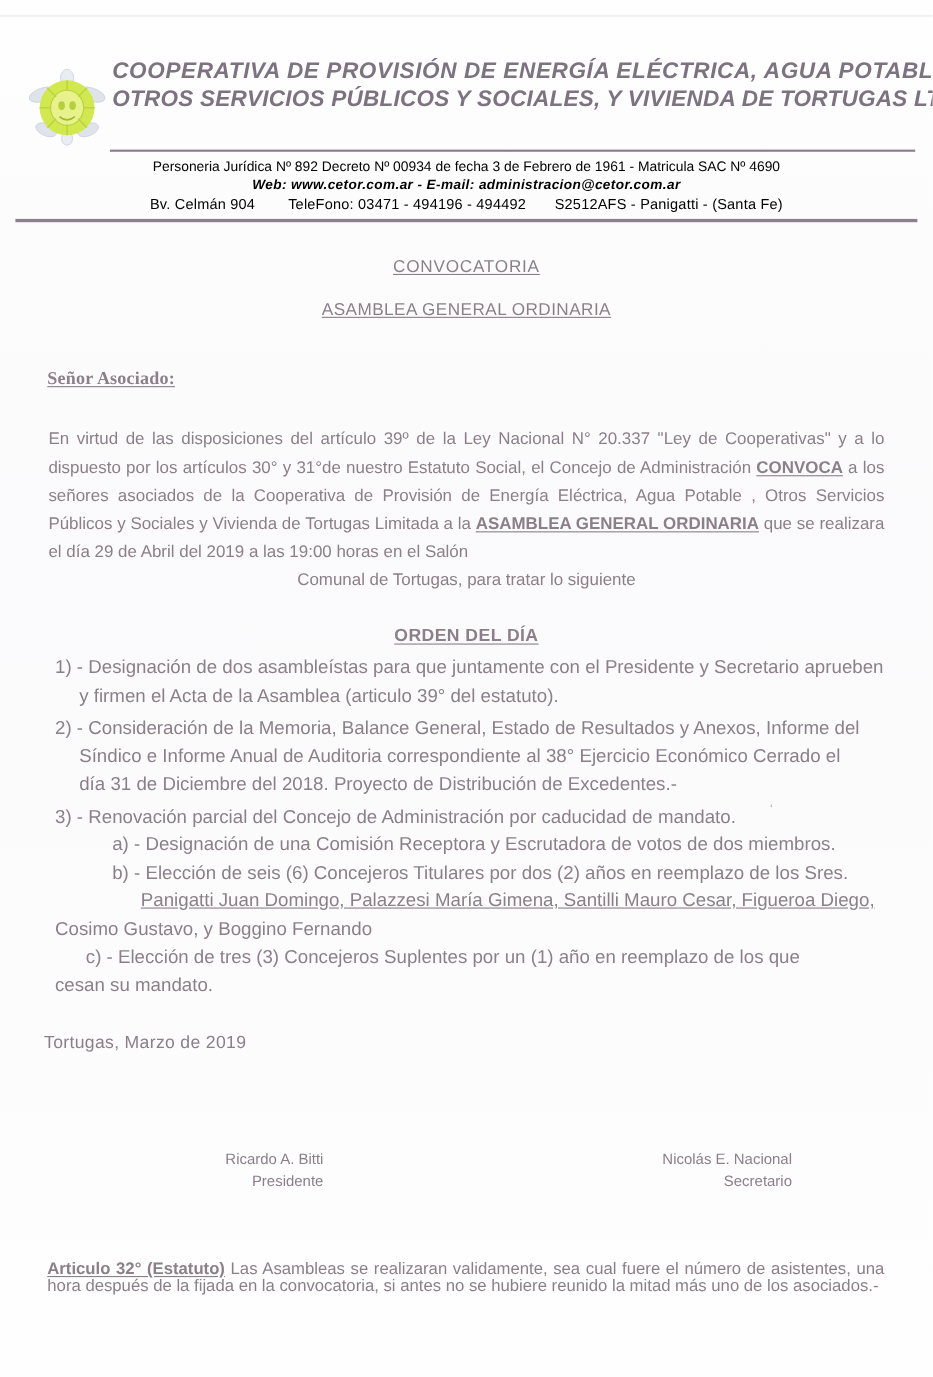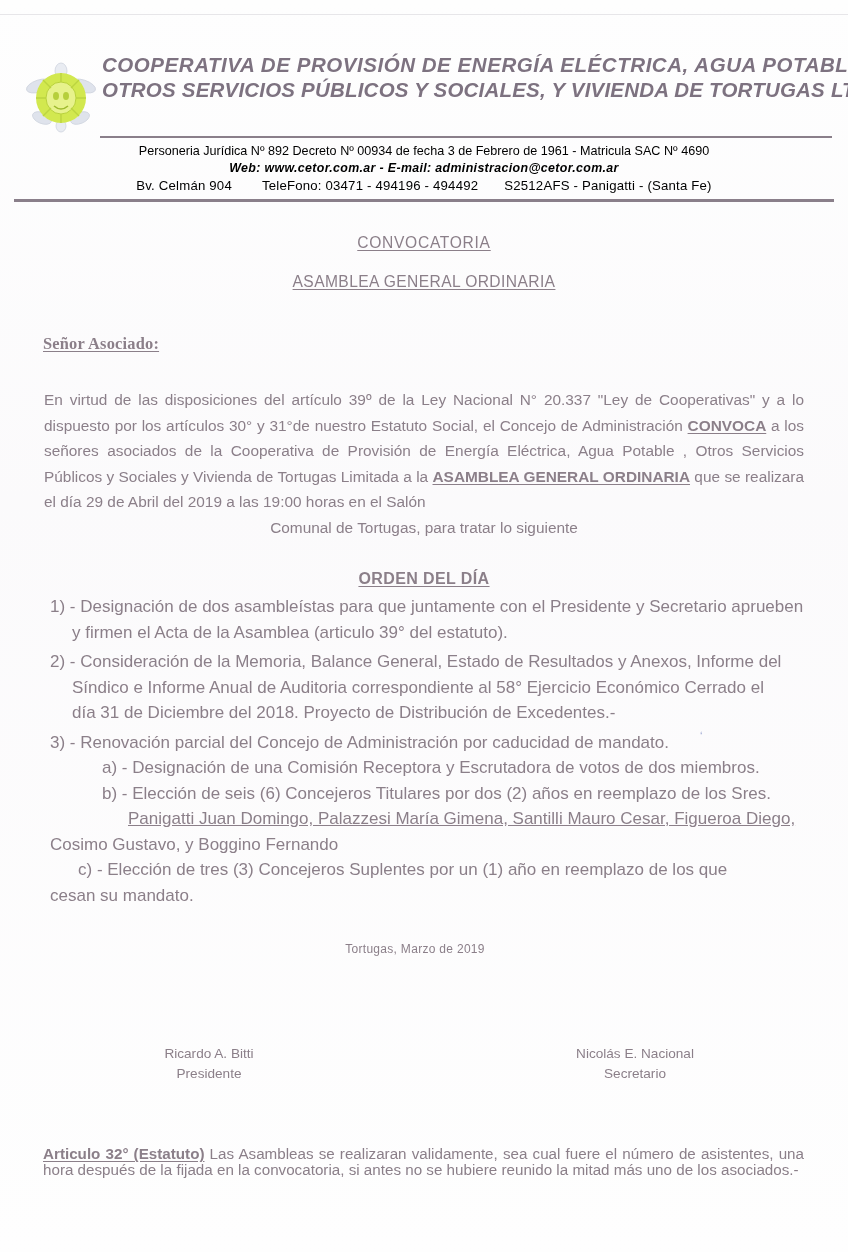--- a/index.html
+++ b/index.html
@@ -187,34 +187,34 @@
     top: 733px;
     width: 5px;
     height: 7px;
     color: #9aa6d0;
     font-size: 11px;
     line-height: 7px;
   }
 
   .place-date {
     margin-top: 30px;
-    text-align: center;
+    text-align: left;
     padding-right: 18px;
-    font-size: 12px;
+    font-size: 16px;
     letter-spacing: 0.3px;
   }
 
   .signatures {
     margin-top: 84px;
     display: flex;
     justify-content: space-between;
     padding: 0 88px 0 84px;
     font-size: 13.6px;
     line-height: 20px;
-    text-align: center;
+    text-align: right;
   }
   .sig-block { min-width: 170px; }
 
   .footer-note {
     margin-top: 62px;
     font-size: 15.2px;
     line-height: 16px;
     text-align: justify;
     padding: 0 4px 0 3px;
   }
@@ -291,21 +291,21 @@
       <span class="u">ORDEN DEL DÍA</span>
     </div>
 
     <div class="item">
       <span>1) - Designación de dos asambleístas para que juntamente con el Presidente y Secretario aprueben</span>
       <span class="cont">y firmen el Acta de la Asamblea (articulo 39° del estatuto).</span>
     </div>
 
     <div class="item">
       <span>2) - Consideración de la Memoria, Balance General, Estado de Resultados y Anexos, Informe del</span>
-      <span class="cont">Síndico e Informe Anual de Auditoria correspondiente al 58° Ejercicio Económico Cerrado el</span>
+      <span class="cont">Síndico e Informe Anual de Auditoria correspondiente al 38° Ejercicio Económico Cerrado el</span>
       <span class="cont">día 31 de Diciembre del 2018. Proyecto de Distribución de Excedentes.-</span>
     </div>
 
     <div class="item">
       <span>3) - Renovación parcial del Concejo de Administración por caducidad de mandato.</span>
       <span class="subitem">a) - Designación de una Comisión Receptora y Escrutadora de votos de dos miembros.</span>
       <span class="subitem">b) - Elección de seis (6) Concejeros Titulares por dos (2) años en reemplazo de los Sres.</span>
       <span class="subitem-cont">Panigatti Juan Domingo,  Palazzesi María Gimena, Santilli Mauro Cesar, Figueroa Diego,</span>
       <span class="subitem-flush">Cosimo Gustavo, y Boggino Fernando</span>
       <span class="subitem-c">c) - Elección de tres (3) Concejeros Suplentes por un (1) año en reemplazo de los que</span>

